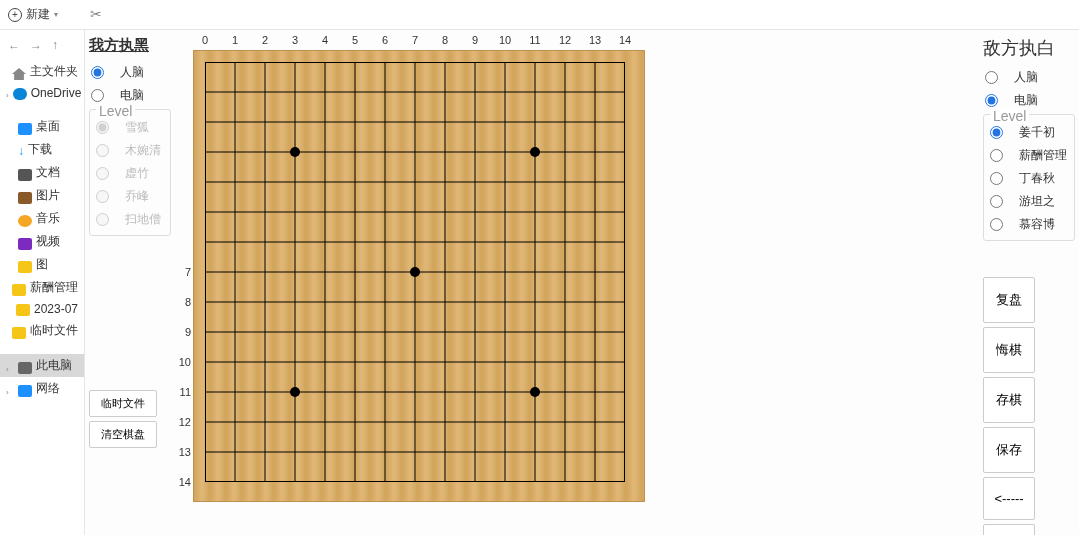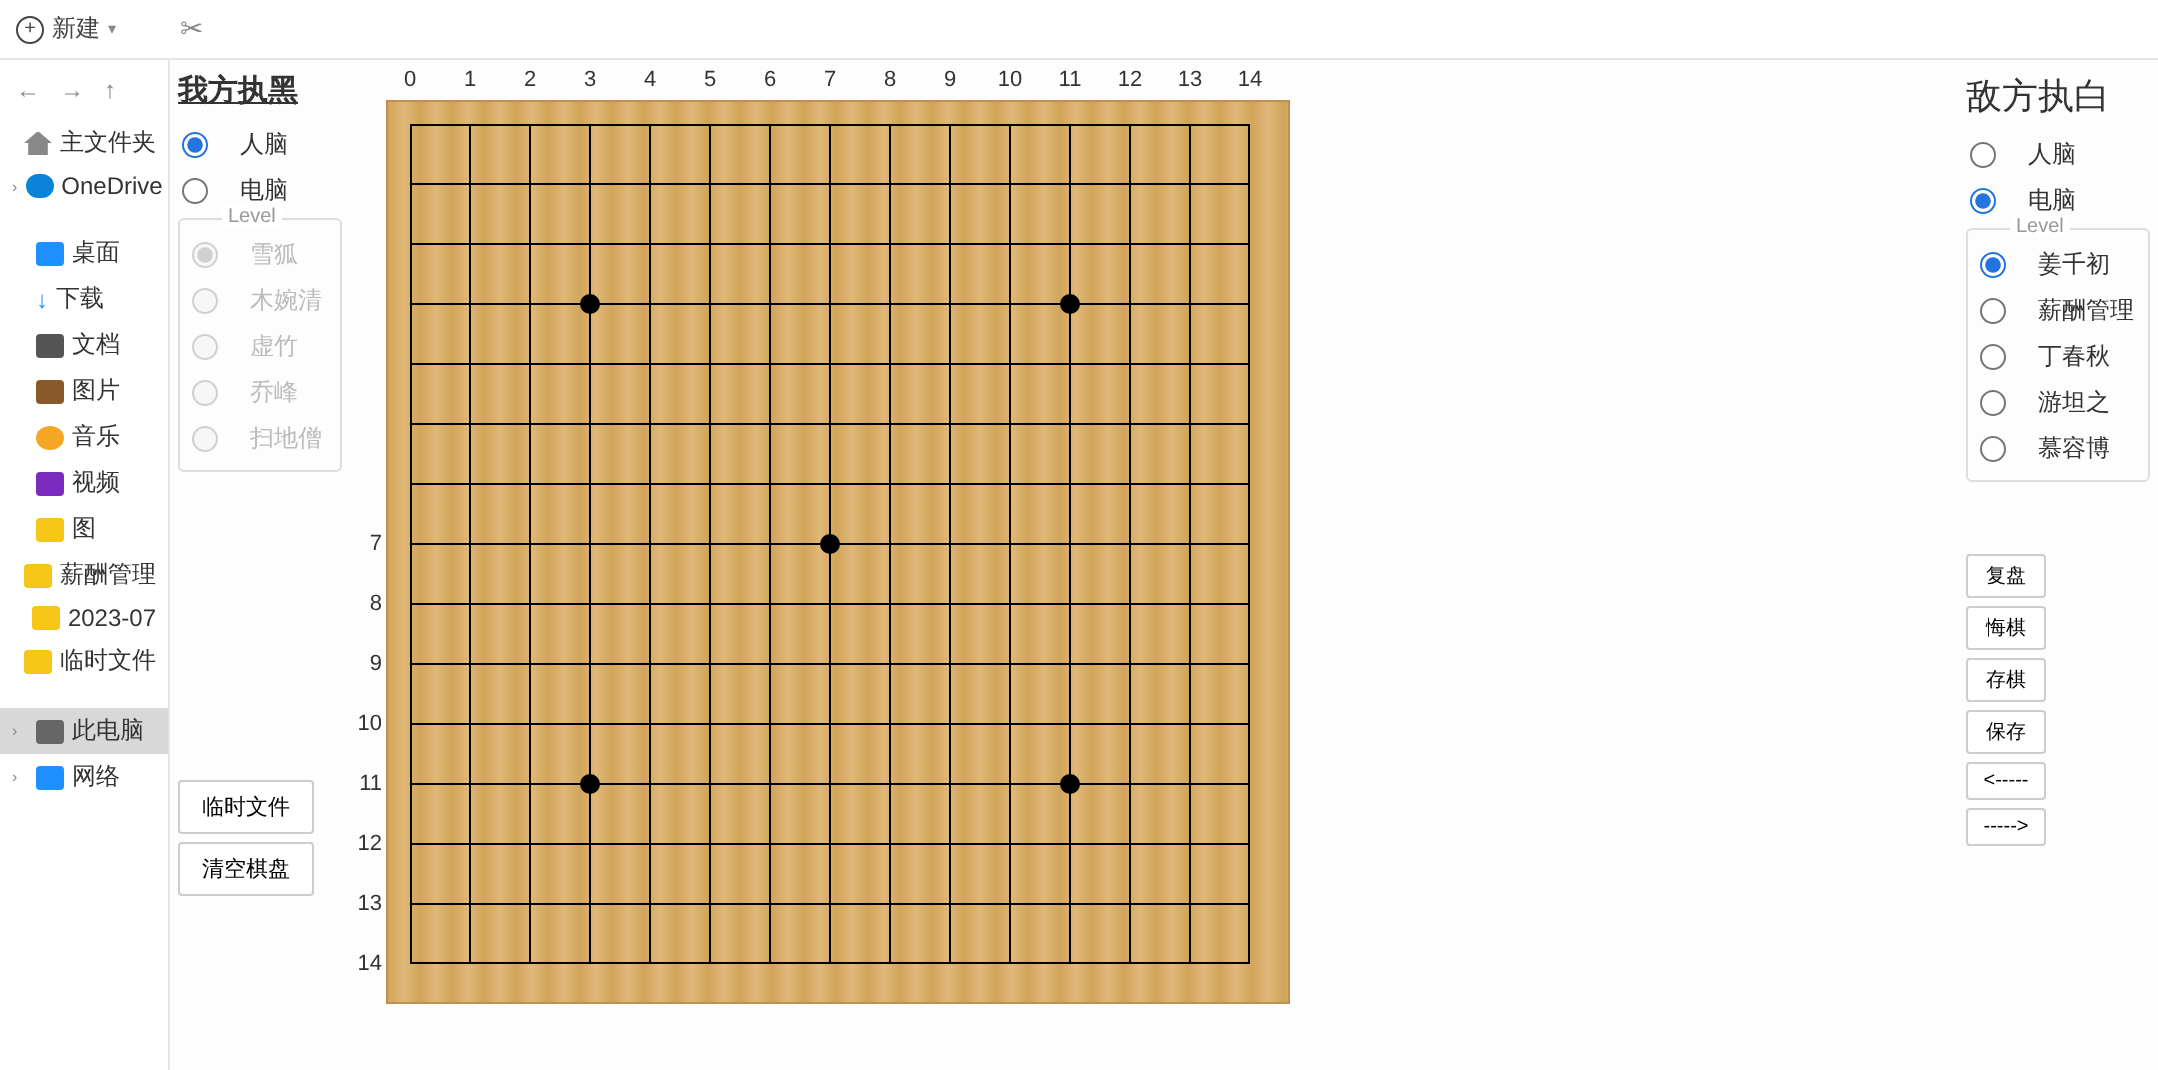--- a/index.html
+++ b/index.html
@@ -5,61 +5,61 @@
 * { box-sizing: border-box; margin: 0; padding: 0; }
 body { font-family: "Microsoft YaHei", sans-serif; font-size: 12px; background: #fff; color: #333; overflow: hidden; }
 .shell { width: 1079px; height: 535px; position: relative; }
 .topbar { height: 30px; border-bottom: 1px solid #e5e5e5; display: flex; align-items: center; padding: 0 8px; gap: 6px; color: #444; }
 .newbtn { display: inline-flex; align-items: center; gap: 4px; }
 .newbtn .plus-circ { width: 14px; height: 14px; border: 1px solid #444; border-radius: 50%; display: inline-flex; align-items: center; justify-content: center; font-size: 10px; }
 .main { display: flex; height: 505px; }
 .explorer { width: 85px; border-right: 1px solid #e5e5e5; padding-top: 4px; }
 .navarrows { display: flex; gap: 10px; padding: 4px 8px; color: #888; }
 .tree { margin-top: 4px; }
-.tree-item { display: flex; align-items: center; gap: 4px; padding: 3px 6px; color: #333; white-space: nowrap; overflow: hidden; }
+.tree-item { display: flex; align-items: flex-end; gap: 4px; padding: 3px 6px; color: #333; white-space: nowrap; overflow: hidden; }
 .tree-item.sel { background: #d8d8d8; }
 .ico { width: 14px; height: 12px; display: inline-block; border-radius: 2px; flex: 0 0 auto; }
 .ico-home { background: #888; clip-path: polygon(50% 0, 100% 50%, 85% 50%, 85% 100%, 15% 100%, 15% 50%, 0 50%); }
 .ico-cloud { background: #0a84d8; border-radius: 6px; }
 .ico-fld-b { background: #1e90ff; }
 .ico-fld-y { background: #f5c518; }
 .ico-desk { background: #1e90ff; }
 .ico-down { color: #1e90ff; font-weight: bold; }
 .ico-doc { background: #555; }
 .ico-img { background: #8b5a2b; }
 .ico-mus { background: #f5a623; border-radius: 50%; }
 .caret { color: #888; font-size: 8px; width: 8px; display: inline-block; }
 .gap { height: 12px; }
 
 .app { flex: 1; display: flex; position: relative; background: #fdfdfd; }
 
 .panel-l { width: 90px; padding: 6px 4px; }
 .panel-l h4 { font-size: 15px; font-weight: bold; margin-bottom: 6px; text-decoration: underline; }
 .radios label { display: flex; align-items: center; gap: 16px; padding: 3px 2px; }
 .lvlbox { border: 1px solid #ddd; border-radius: 3px; padding: 6px 4px 4px; margin-top: 2px; position: relative; }
-.lvlbox legend, .lvlbox .legend { position: absolute; top: -7px; left: 21px; background: #fff; padding: 0 3px; font-size: 10px; color: #999; }
+.lvlbox legend, .lvlbox .legend { position: absolute; top: -7px; left: 6px; background: #fff; padding: 0 3px; font-size: 14px; color: #999; }
 .lvlbox label { color: #bbb; }
 .lvlbox input[type=radio] { accent-color: #bbb; }
 .act-btn { display: block; width: 68px; margin: 4px 0; padding: 5px 4px; background: #fff; border: 1px solid #ccc; border-radius: 2px; text-align: center; font-size: 11px; }
 
 .boardwrap { position: relative; width: 470px; height: 470px; margin-top: 4px; }
 .board-bg { position: absolute; left: 18px; top: 16px; width: 452px; height: 452px; background: repeating-linear-gradient(90deg, #d2a45b, #e0b878 8px, #d2a45b 16px); border: 1px solid #c09050; }
 .grid { position: absolute; left: 30px; top: 28px; width: 420px; height: 420px; }
 .grid svg { width: 100%; height: 100%; display: block; }
 .lbl-top, .lbl-side { position: absolute; font-size: 11px; color: #333; }
 .lbl-top span { position: absolute; transform: translateX(-50%); }
 .lbl-side span { position: absolute; transform: translateY(-50%); }
 .dot { fill: #000; }
 
 .panel-r { width: 100px; padding: 6px 4px; margin-left: auto; }
 .panel-r h4 { font-size: 18px; font-weight: normal; margin-bottom: 6px; }
 .panel-r .lvlbox label { color: #333; }
 .panel-r .lvlbox input[type=radio] { accent-color: #2374e1; }
 .ctrl-btns { margin-top: 36px; }
-.ctrl-btns .act-btn { width: 40px; padding: 3px 2px; font-size: 10px; }
+.ctrl-btns .act-btn { width: 52px; padding: 13px 2px; font-size: 13px; }
 
 .logcol { width: 130px; padding: 32px 4px 4px 4px; }
 .logbox { width: 100%; height: 290px; border: 1px solid #ccc; background: #fff; }
 .delbtn { margin-top: 6px; margin-left: 24px; padding: 4px 6px; background: #fff; border: 1px solid #ccc; font-size: 11px; }
 
 .rightaddr { position: absolute; right: 6px; top: 34px; display: flex; align-items: center; gap: 6px; font-size: 11px; color: #666; }
 .addrbox { border: 1px solid #ccc; padding: 2px 4px; width: 64px; overflow: hidden; white-space: nowrap; border-radius: 2px; }
 .mag { color: #666; }
 .xclose { position: absolute; left: 90px; top: 6px; color: #888; font-size: 14px; }
 input[type=radio] { accent-color: #2374e1; }

